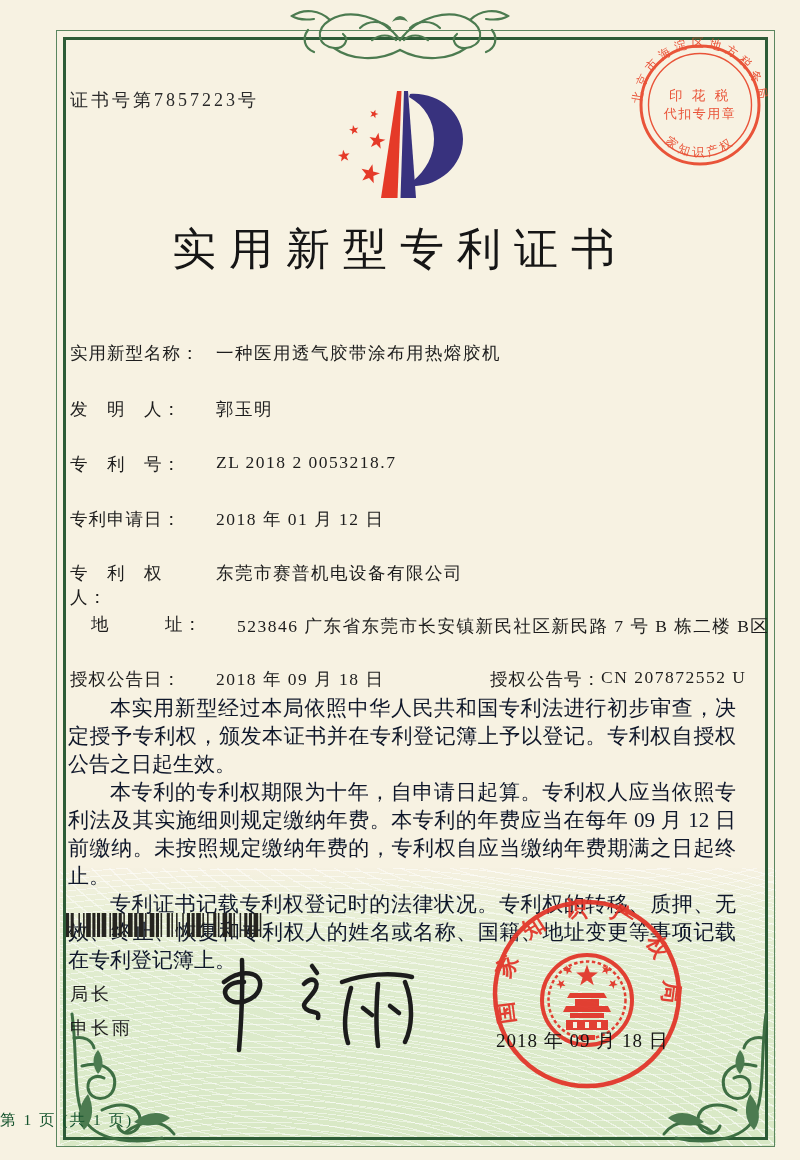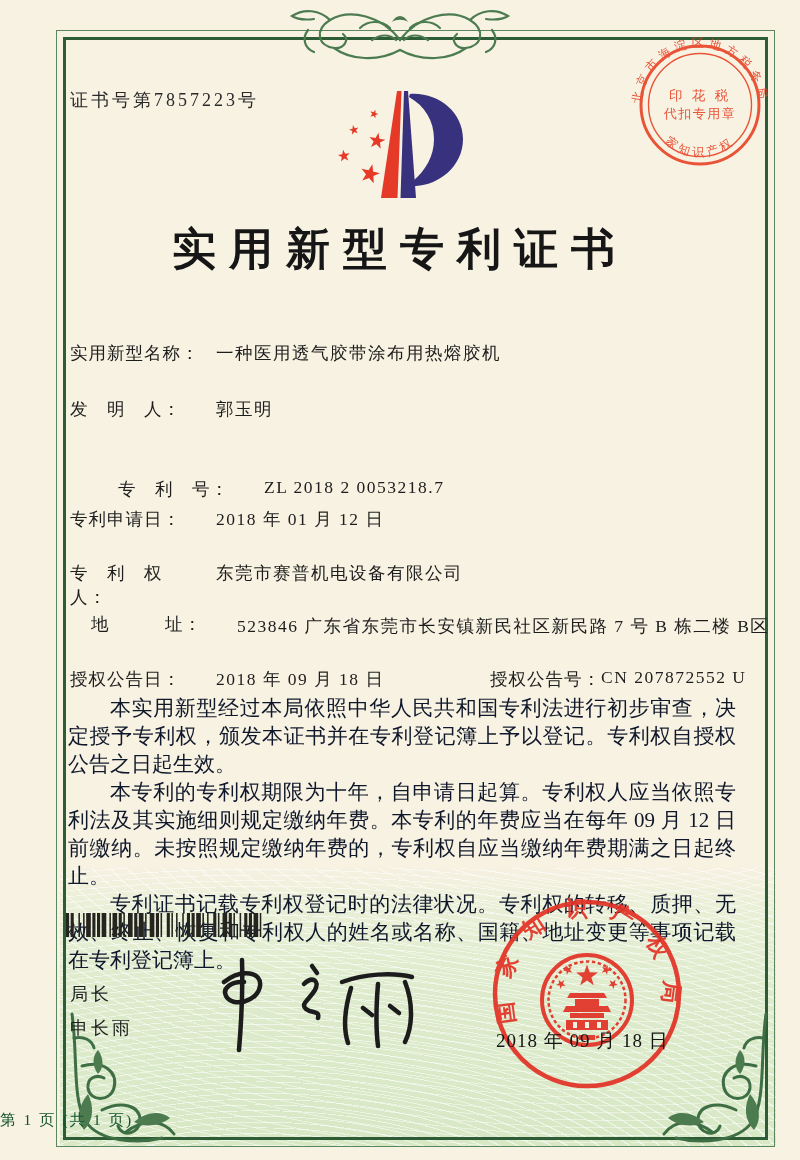--- a/index.html
+++ b/index.html
@@ -32,27 +32,27 @@
   .corner-ornament.left{left:64px;top:1008px;}
   .corner-ornament.right{right:26px;top:1008px;transform:scaleX(-1);}
   .cert-no{
     position:absolute;left:70px;top:88px;z-index:4;
     font-size:18px;letter-spacing:3px;color:#2a2a2a;
   }
   .tax-stamp{position:absolute;left:615px;top:20px;z-index:5;opacity:.92;}
   .logo{position:absolute;left:330px;top:86px;z-index:4;}
   .title{
     position:absolute;left:0;width:800px;top:220px;z-index:4;
-    text-align:center;font-size:44px;font-weight:bold;letter-spacing:13px;color:#161616;
+    text-align:center;font-size:44px;font-weight:normal;letter-spacing:13px;color:#161616;
   }
   .field{position:absolute;left:70px;z-index:4;font-size:17.5px;letter-spacing:1px;color:#1d1d1d;}
   .field .lab{display:inline-block;width:146px;vertical-align:top;font-family:Liberation Mono, monospace;}
   .field .val{letter-spacing:1.5px;}
   .field .val-wrap{display:inline-block;width:545px;vertical-align:top;line-height:28px;}
-  .f1{top:341px;} .f2{top:397px;} .f3{top:477px;margin-left:48px;} .f4{top:507px;} .f5{top:561px;} .f6{top:612px;margin-left:21px;}
+  .f1{top:341px;} .f2{top:397px;} .f3{top:452px;} .f4{top:507px;} .f5{top:561px;} .f6{top:612px;margin-left:21px;}
   .f7{top:667px;} .f7b{position:absolute;left:420px;top:0;white-space:nowrap;}
   .paragraphs{
     position:absolute;left:68px;top:694px;width:668px;z-index:4;
     font-size:21px;line-height:28px;text-align:justify;color:#0f172a;
   }
   .paragraphs p{margin:0;text-indent:2em;}
   .barcode{position:absolute;left:66px;top:913px;z-index:4;}
   .signer-title{position:absolute;left:70px;top:982px;z-index:4;font-size:18px;letter-spacing:3px;}
   .signer-name{position:absolute;left:70px;top:1016px;z-index:4;font-size:18px;letter-spacing:3px;}
   .signature{position:absolute;left:208px;top:950px;z-index:4;}

